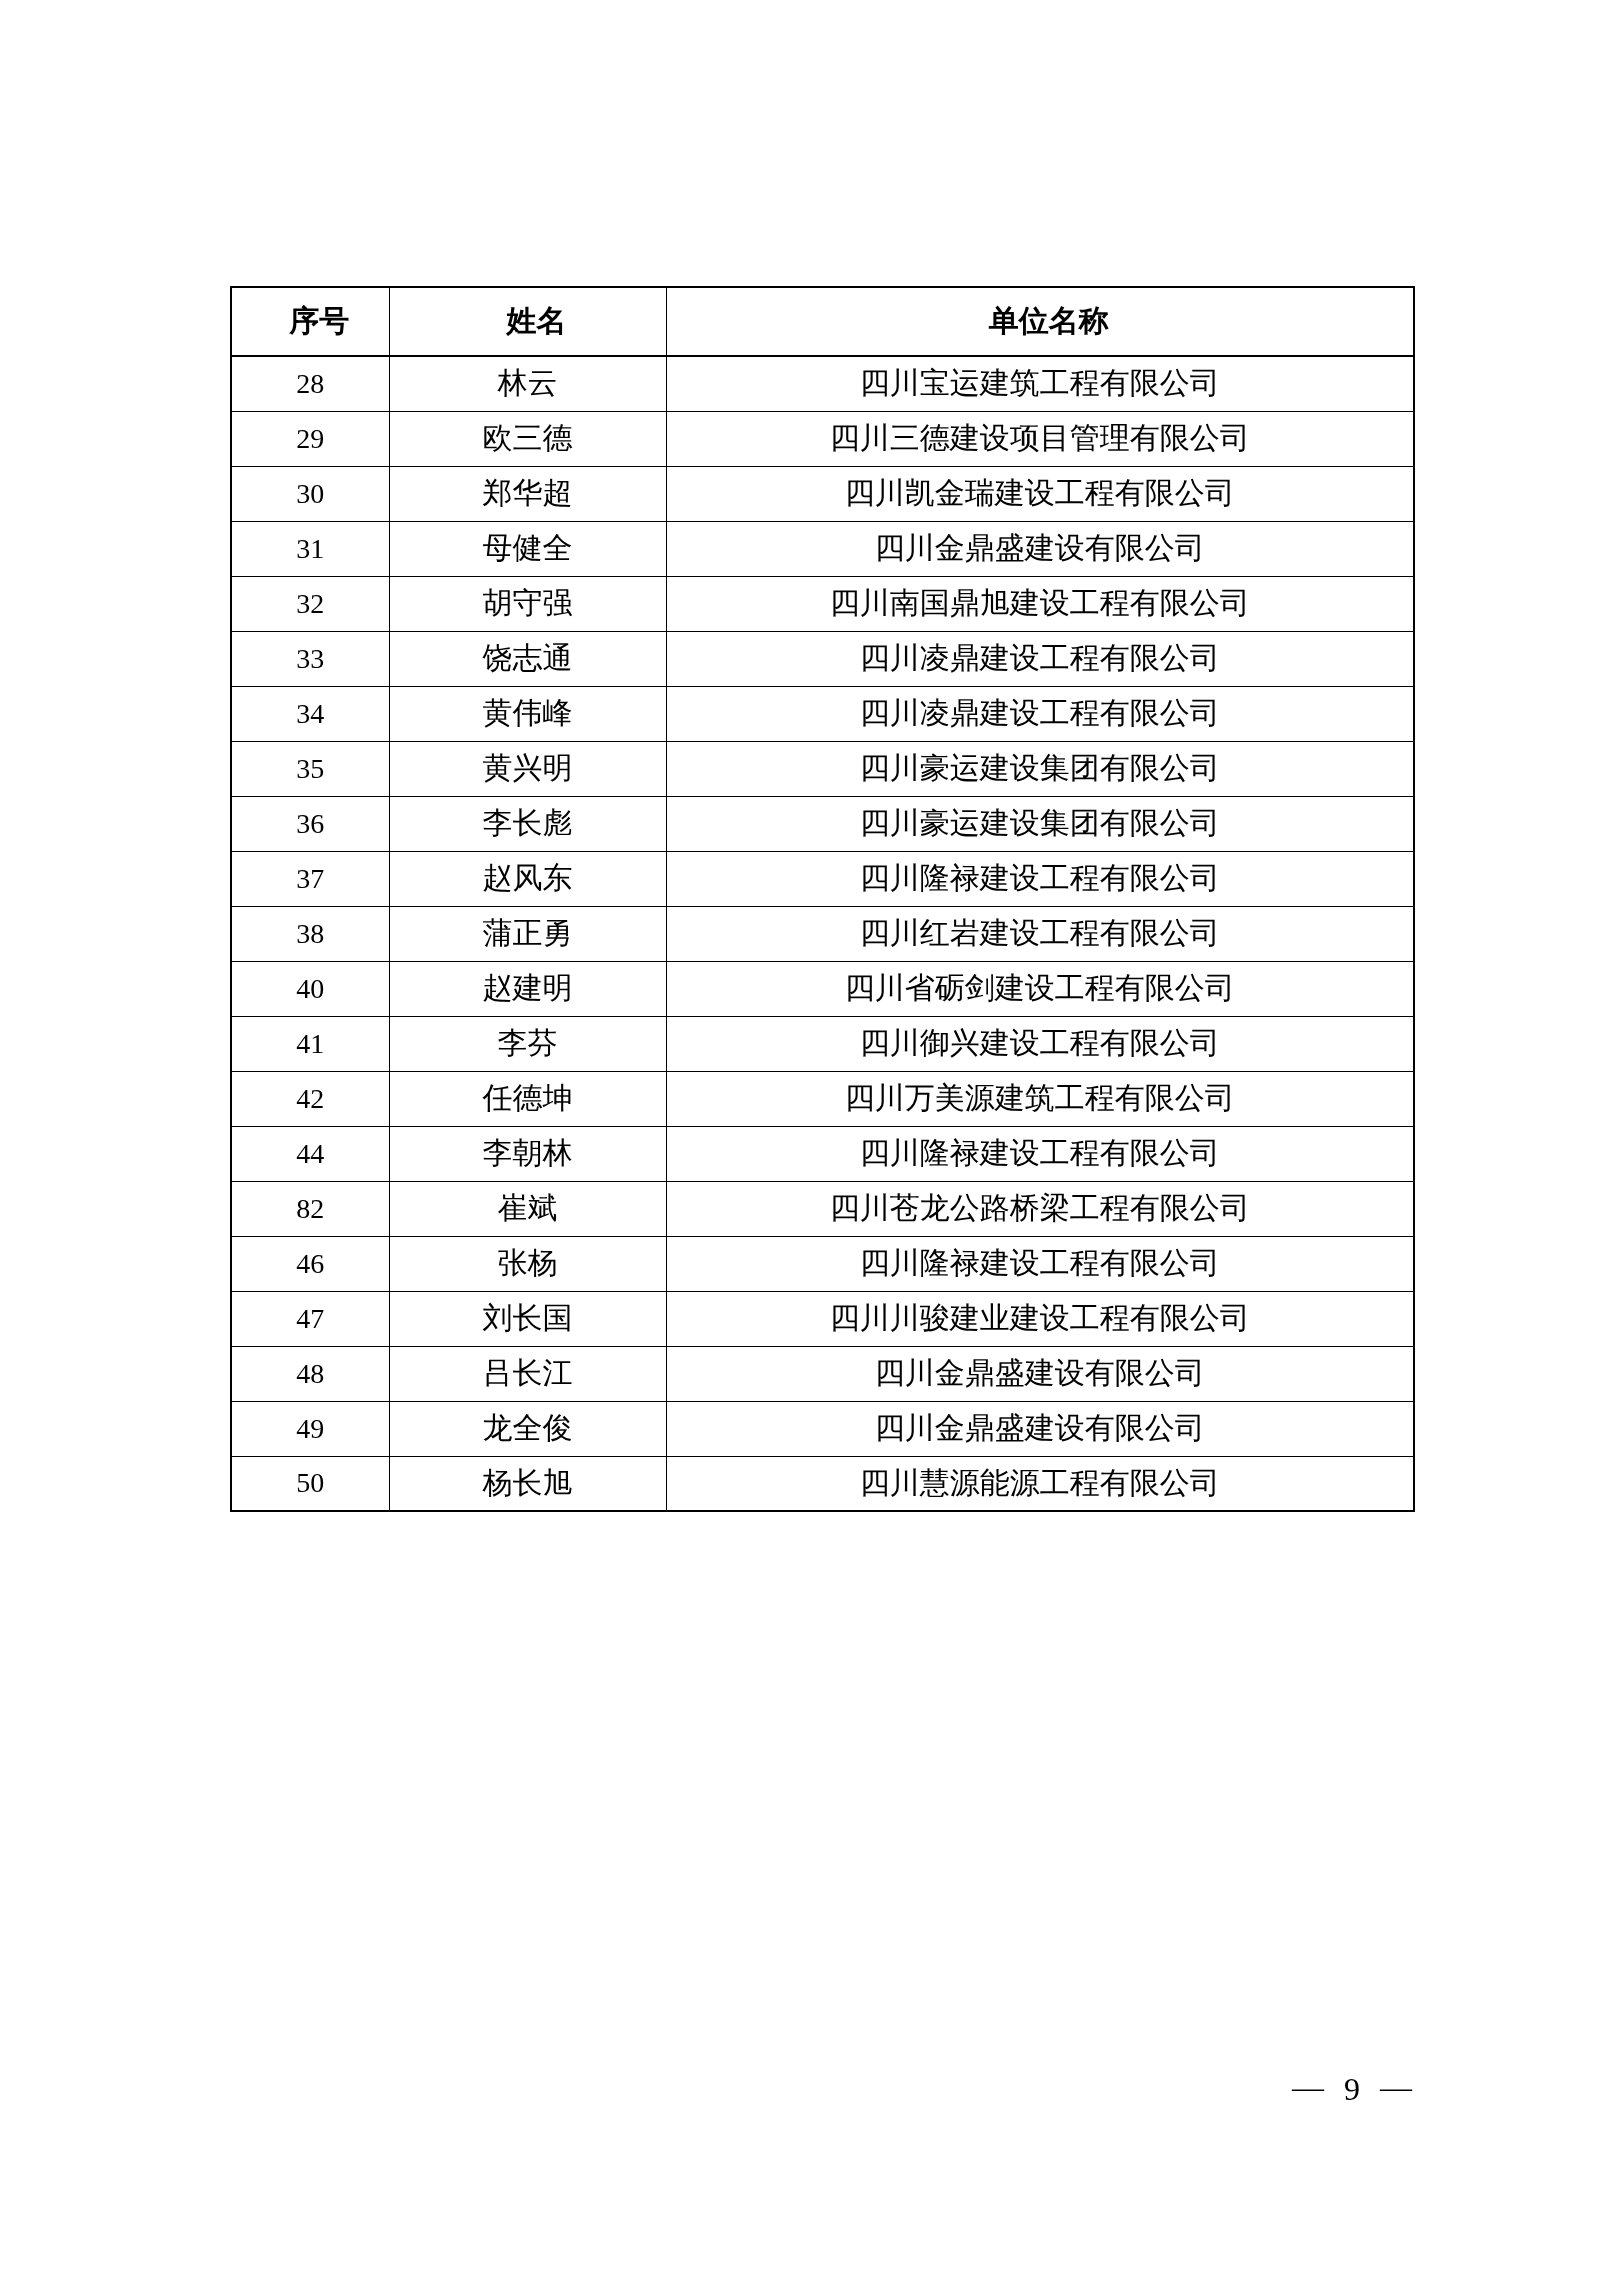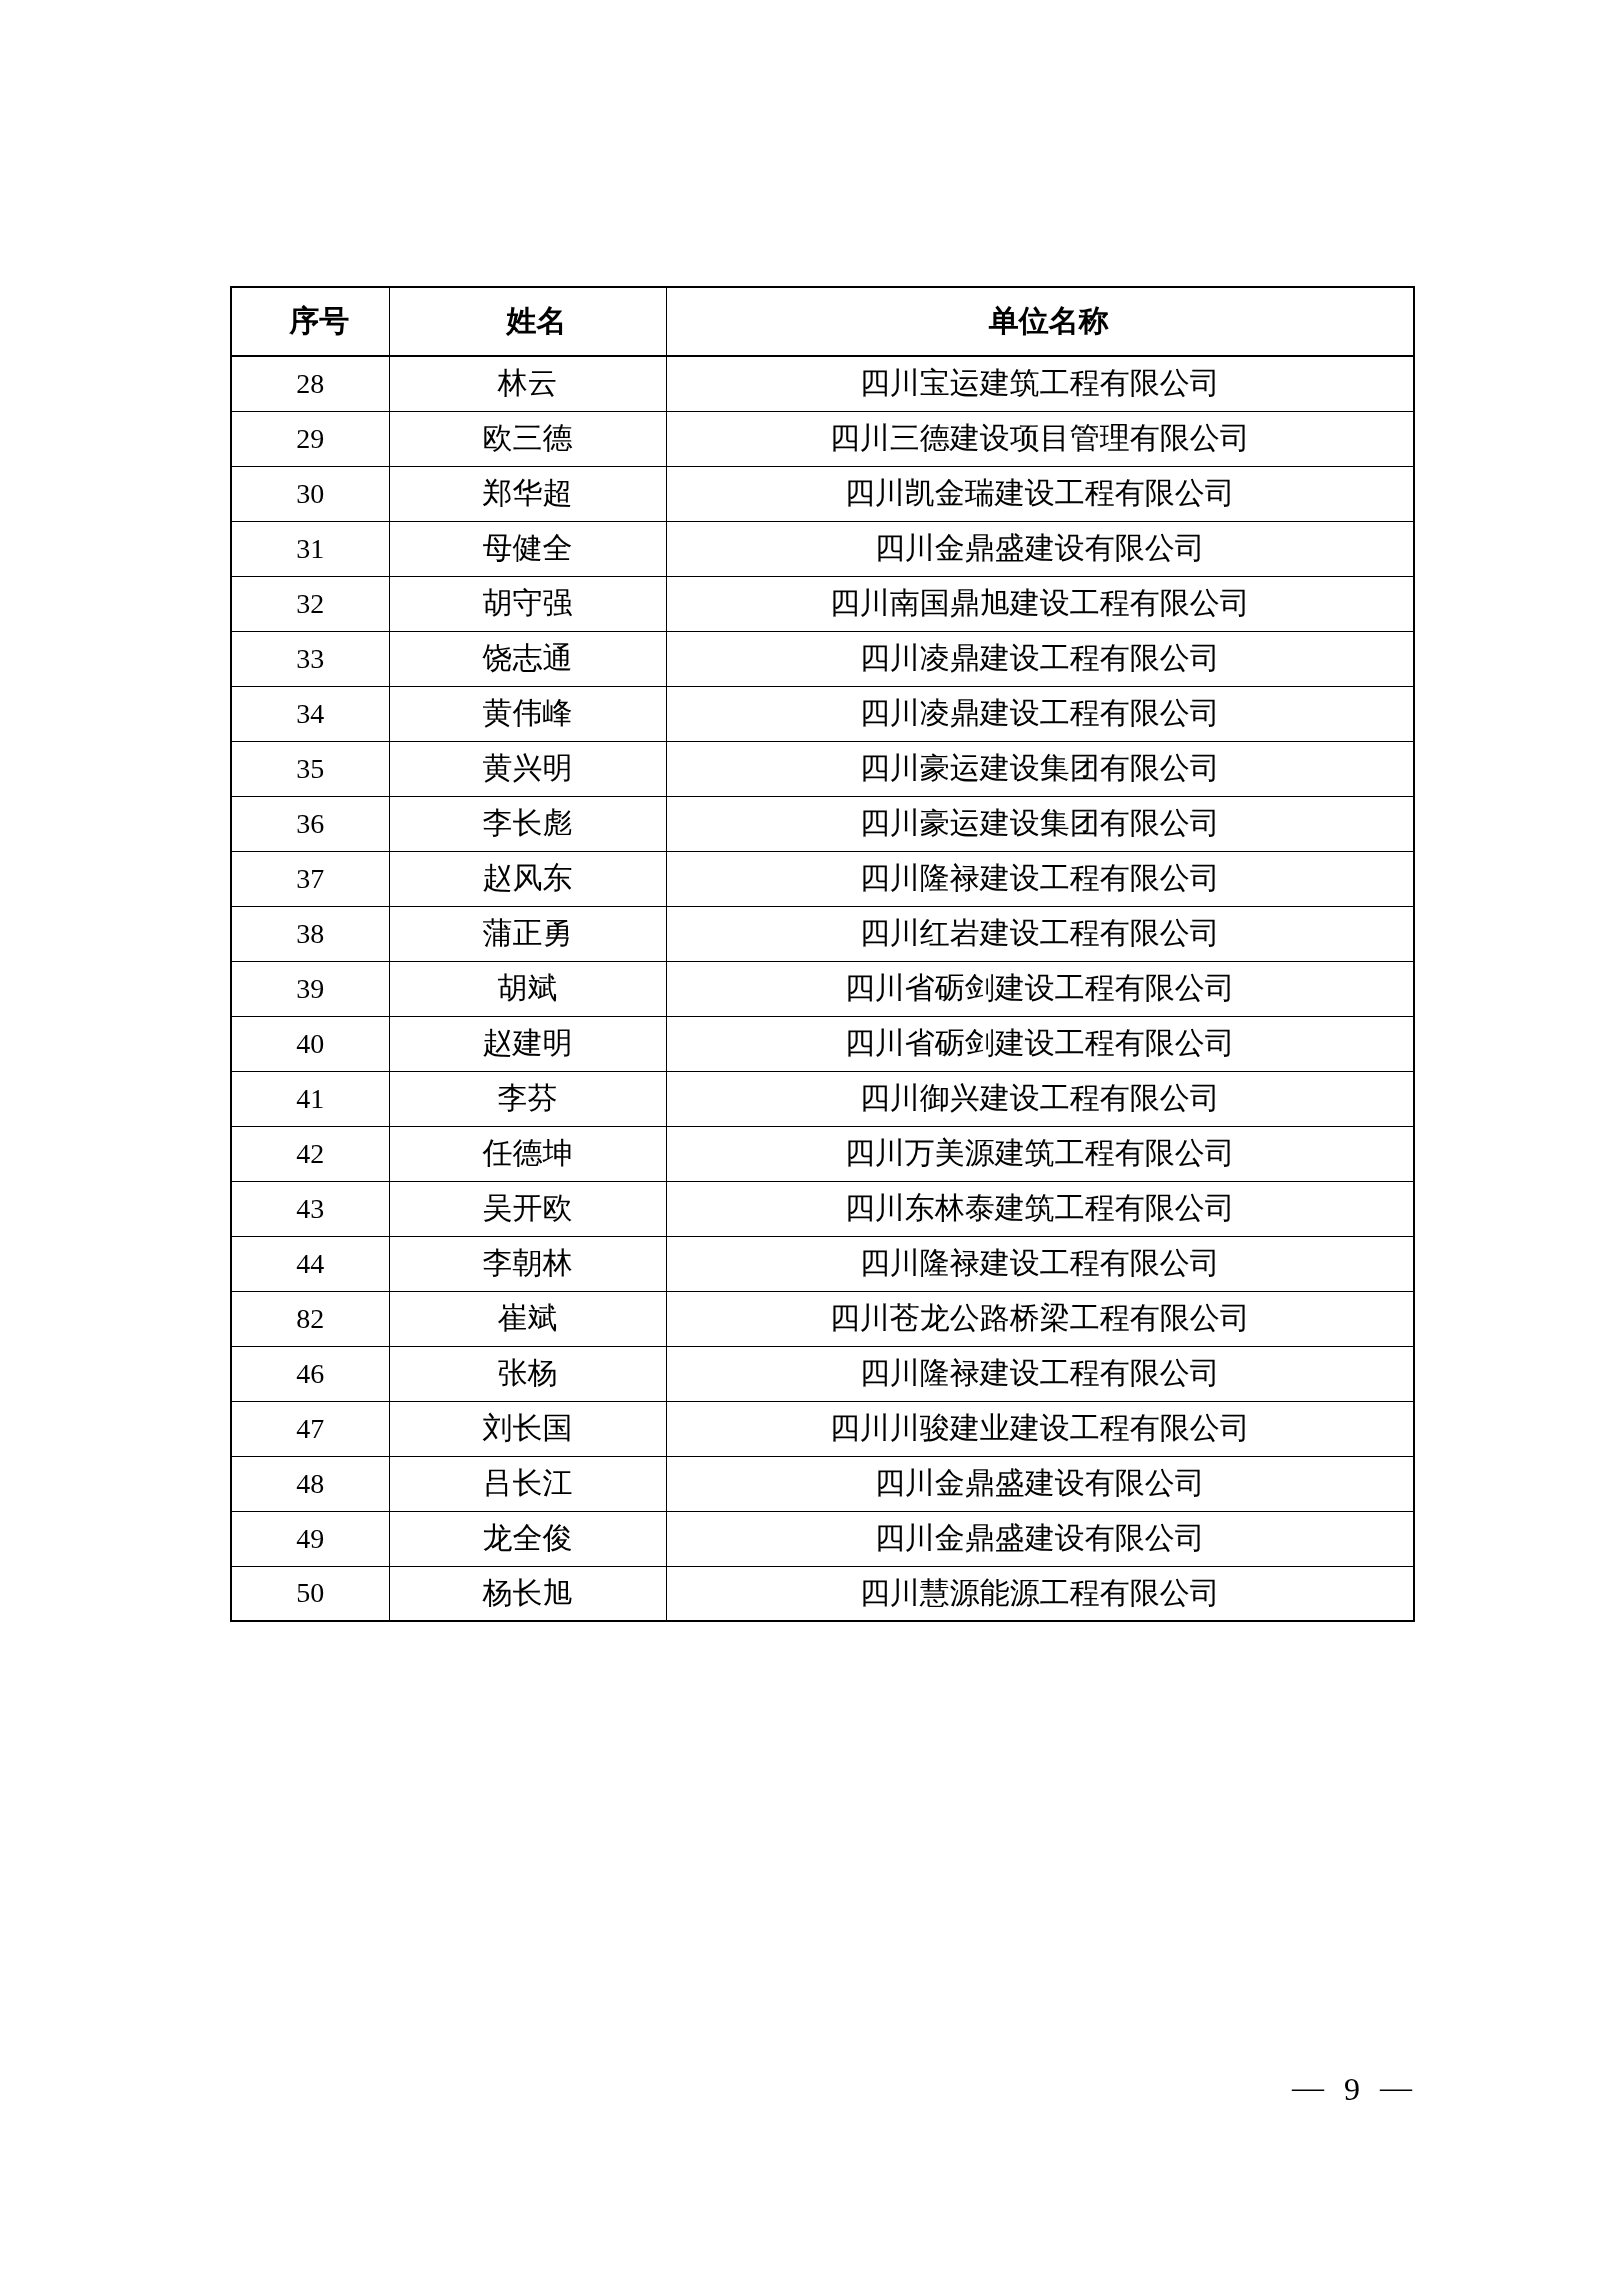--- a/index.html
+++ b/index.html
@@ -150,49 +150,39 @@
     <td class="cell-name">赵风东</td>
     <td class="cell-company">四川隆禄建设工程有限公司</td>
   </tr>
 
   <tr>
     <td class="cell-no">38</td>
     <td class="cell-name">蒲正勇</td>
     <td class="cell-company">四川红岩建设工程有限公司</td>
   </tr>
 
-  <tr>
-    <td class="cell-no">39</td>
-    <td class="cell-name">胡斌</td>
-    <td class="cell-company">四川省砺剑建设工程有限公司</td>
-  </tr>
 
   <tr>
     <td class="cell-no">40</td>
     <td class="cell-name">赵建明</td>
     <td class="cell-company">四川省砺剑建设工程有限公司</td>
   </tr>
 
   <tr>
     <td class="cell-no">41</td>
     <td class="cell-name">李芬</td>
     <td class="cell-company">四川御兴建设工程有限公司</td>
   </tr>
 
   <tr>
     <td class="cell-no">42</td>
     <td class="cell-name">任德坤</td>
     <td class="cell-company">四川万美源建筑工程有限公司</td>
   </tr>
 
-  <tr>
-    <td class="cell-no">43</td>
-    <td class="cell-name">吴开欧</td>
-    <td class="cell-company">四川东林泰建筑工程有限公司</td>
-  </tr>
 
   <tr>
     <td class="cell-no">44</td>
     <td class="cell-name">李朝林</td>
     <td class="cell-company">四川隆禄建设工程有限公司</td>
   </tr>
 
   <tr>
     <td class="cell-no">82</td>
     <td class="cell-name">崔斌</td>

